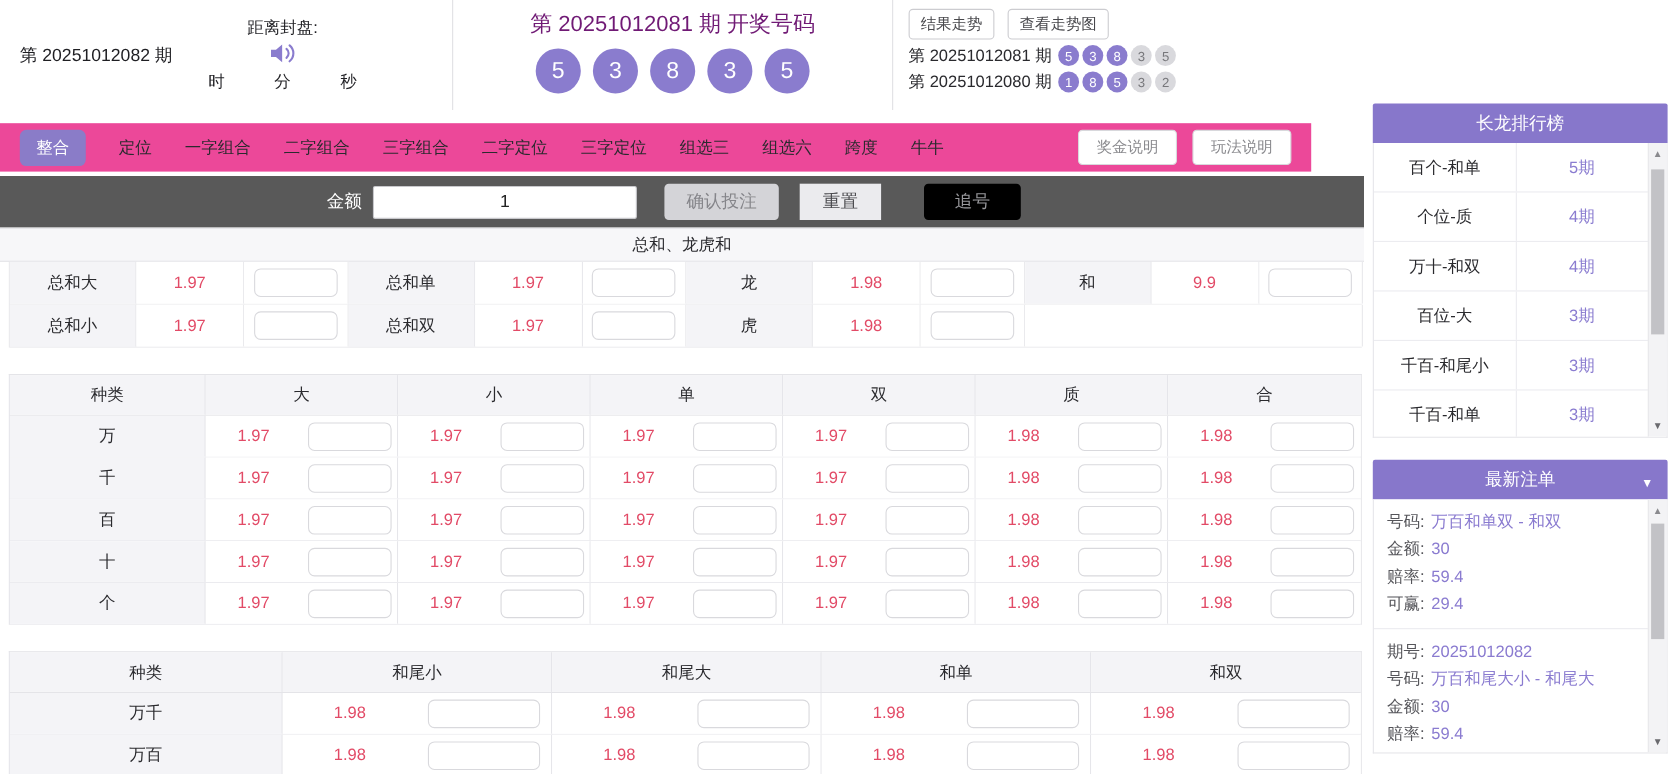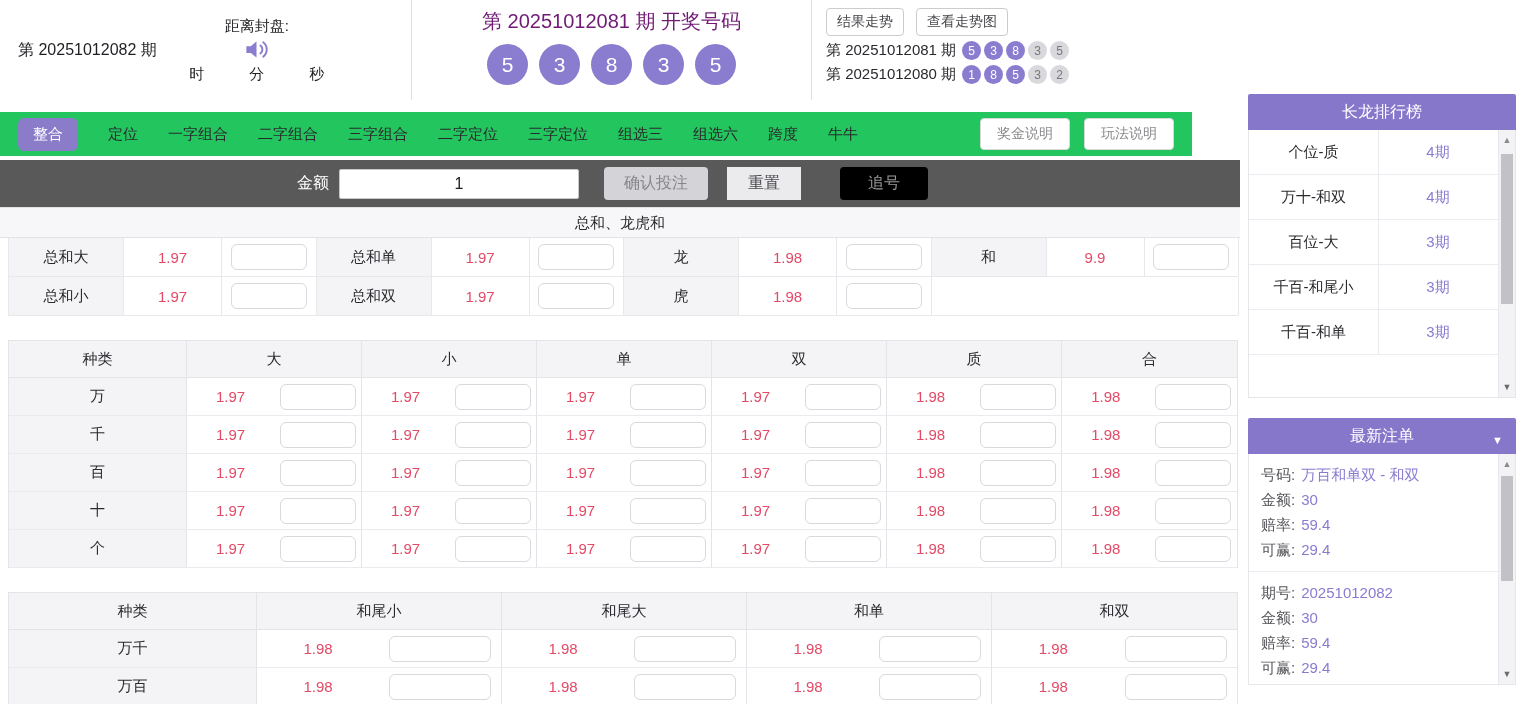--- a/index.html
+++ b/index.html
@@ -23,21 +23,21 @@
   .trend { flex:1; display:flex; flex-direction:column; padding:8px 0 0 14px; }
   .trend-buttons { display:flex; gap:12px; }
   .trend-buttons button { background:#fff; border:1px solid #ccccd0; border-radius:4px; font-size:14px; color:#48484c; padding:4px 10px; cursor:pointer; font-family:inherit; }
   .hist-row { display:flex; align-items:center; margin-top:5px; }
   .hist-issue { font-size:15px; color:#2a2a2e; margin-right:6px; white-space:nowrap; }
   .minis { display:flex; gap:3px; }
   .mini { width:19px; height:19px; border-radius:50%; background:#d9d9dd; color:#77777b; font-size:12px; display:flex; align-items:center; justify-content:center; }
   .mini.hl { background:#8a7cce; color:#fff; }
 
   
-  .tabbar { position:absolute; left:0; top:112px; width:1192px; height:44px; background:#22c55e; display:flex; align-items:center; padding:4px 18px; }
+  .tabbar { position:absolute; left:0; top:112px; width:1192px; height:44px; background:#ec4899; display:flex; align-items:center; padding:4px 18px; }
   .tabs { display:flex; align-items:center; gap:30px; }
   .tab { background:none; border:none; font-size:15px; color:#2a2a2e; cursor:pointer; font-family:inherit; padding:0; }
   .tab.active { background:#8a7cc8; color:#fff; padding:7px 15px; border-radius:6px; }
   .help-buttons { margin-left:auto; display:flex; gap:14px; }
   .help-buttons button { background:#fff; border:1px solid #d8d8dc; border-radius:4px; font-size:14px; color:#8a8a8e; padding:6px 16px; cursor:pointer; font-family:inherit; }
 
   
   .betbar { position:absolute; left:0; top:160px; width:1240px; height:47px; background:#595959; display:flex; align-items:center; }
   .amount-label { color:#fff; font-size:16px; margin-left:297px; margin-right:10px; }
   .amount-input { width:240px; height:30px; border:1px solid #c8c8cc; border-radius:2px; background:#fff; text-align:center; font-size:16px; color:#222; font-family:inherit; }
@@ -546,20 +546,24 @@
           </div>
         </div>
       </div>
   </div>
 
   <aside class="panel rank-panel">
     <div class="panel-head">长龙排行榜</div>
     <div class="rank-body">
       <div class="rank-items">
 
+          <div class="rank-item">
+            <div class="rank-name">百个-和单</div>
+            <div class="rank-count">5期</div>
+          </div>
 
           <div class="rank-item">
             <div class="rank-name">个位-质</div>
             <div class="rank-count">4期</div>
           </div>
 
           <div class="rank-item">
             <div class="rank-name">万十-和双</div>
             <div class="rank-count">4期</div>
           </div>
@@ -610,20 +614,23 @@
           <div class="oline">
             <span class="olabel">可赢:</span><span class="ovalue">29.4</span>
           </div>
         </div>
       <div class="order">
 
           <div class="oline">
             <span class="olabel">期号:</span><span class="ovalue">20251012082</span>
           </div>
 
+          <div class="oline">
+            <span class="olabel">号码:</span><span class="ovalue">万百和尾大小 - 和尾大</span>
+          </div>
 
           <div class="oline">
             <span class="olabel">金额:</span><span class="ovalue">30</span>
           </div>
 
           <div class="oline">
             <span class="olabel">赔率:</span><span class="ovalue">59.4</span>
           </div>
 
           <div class="oline">

